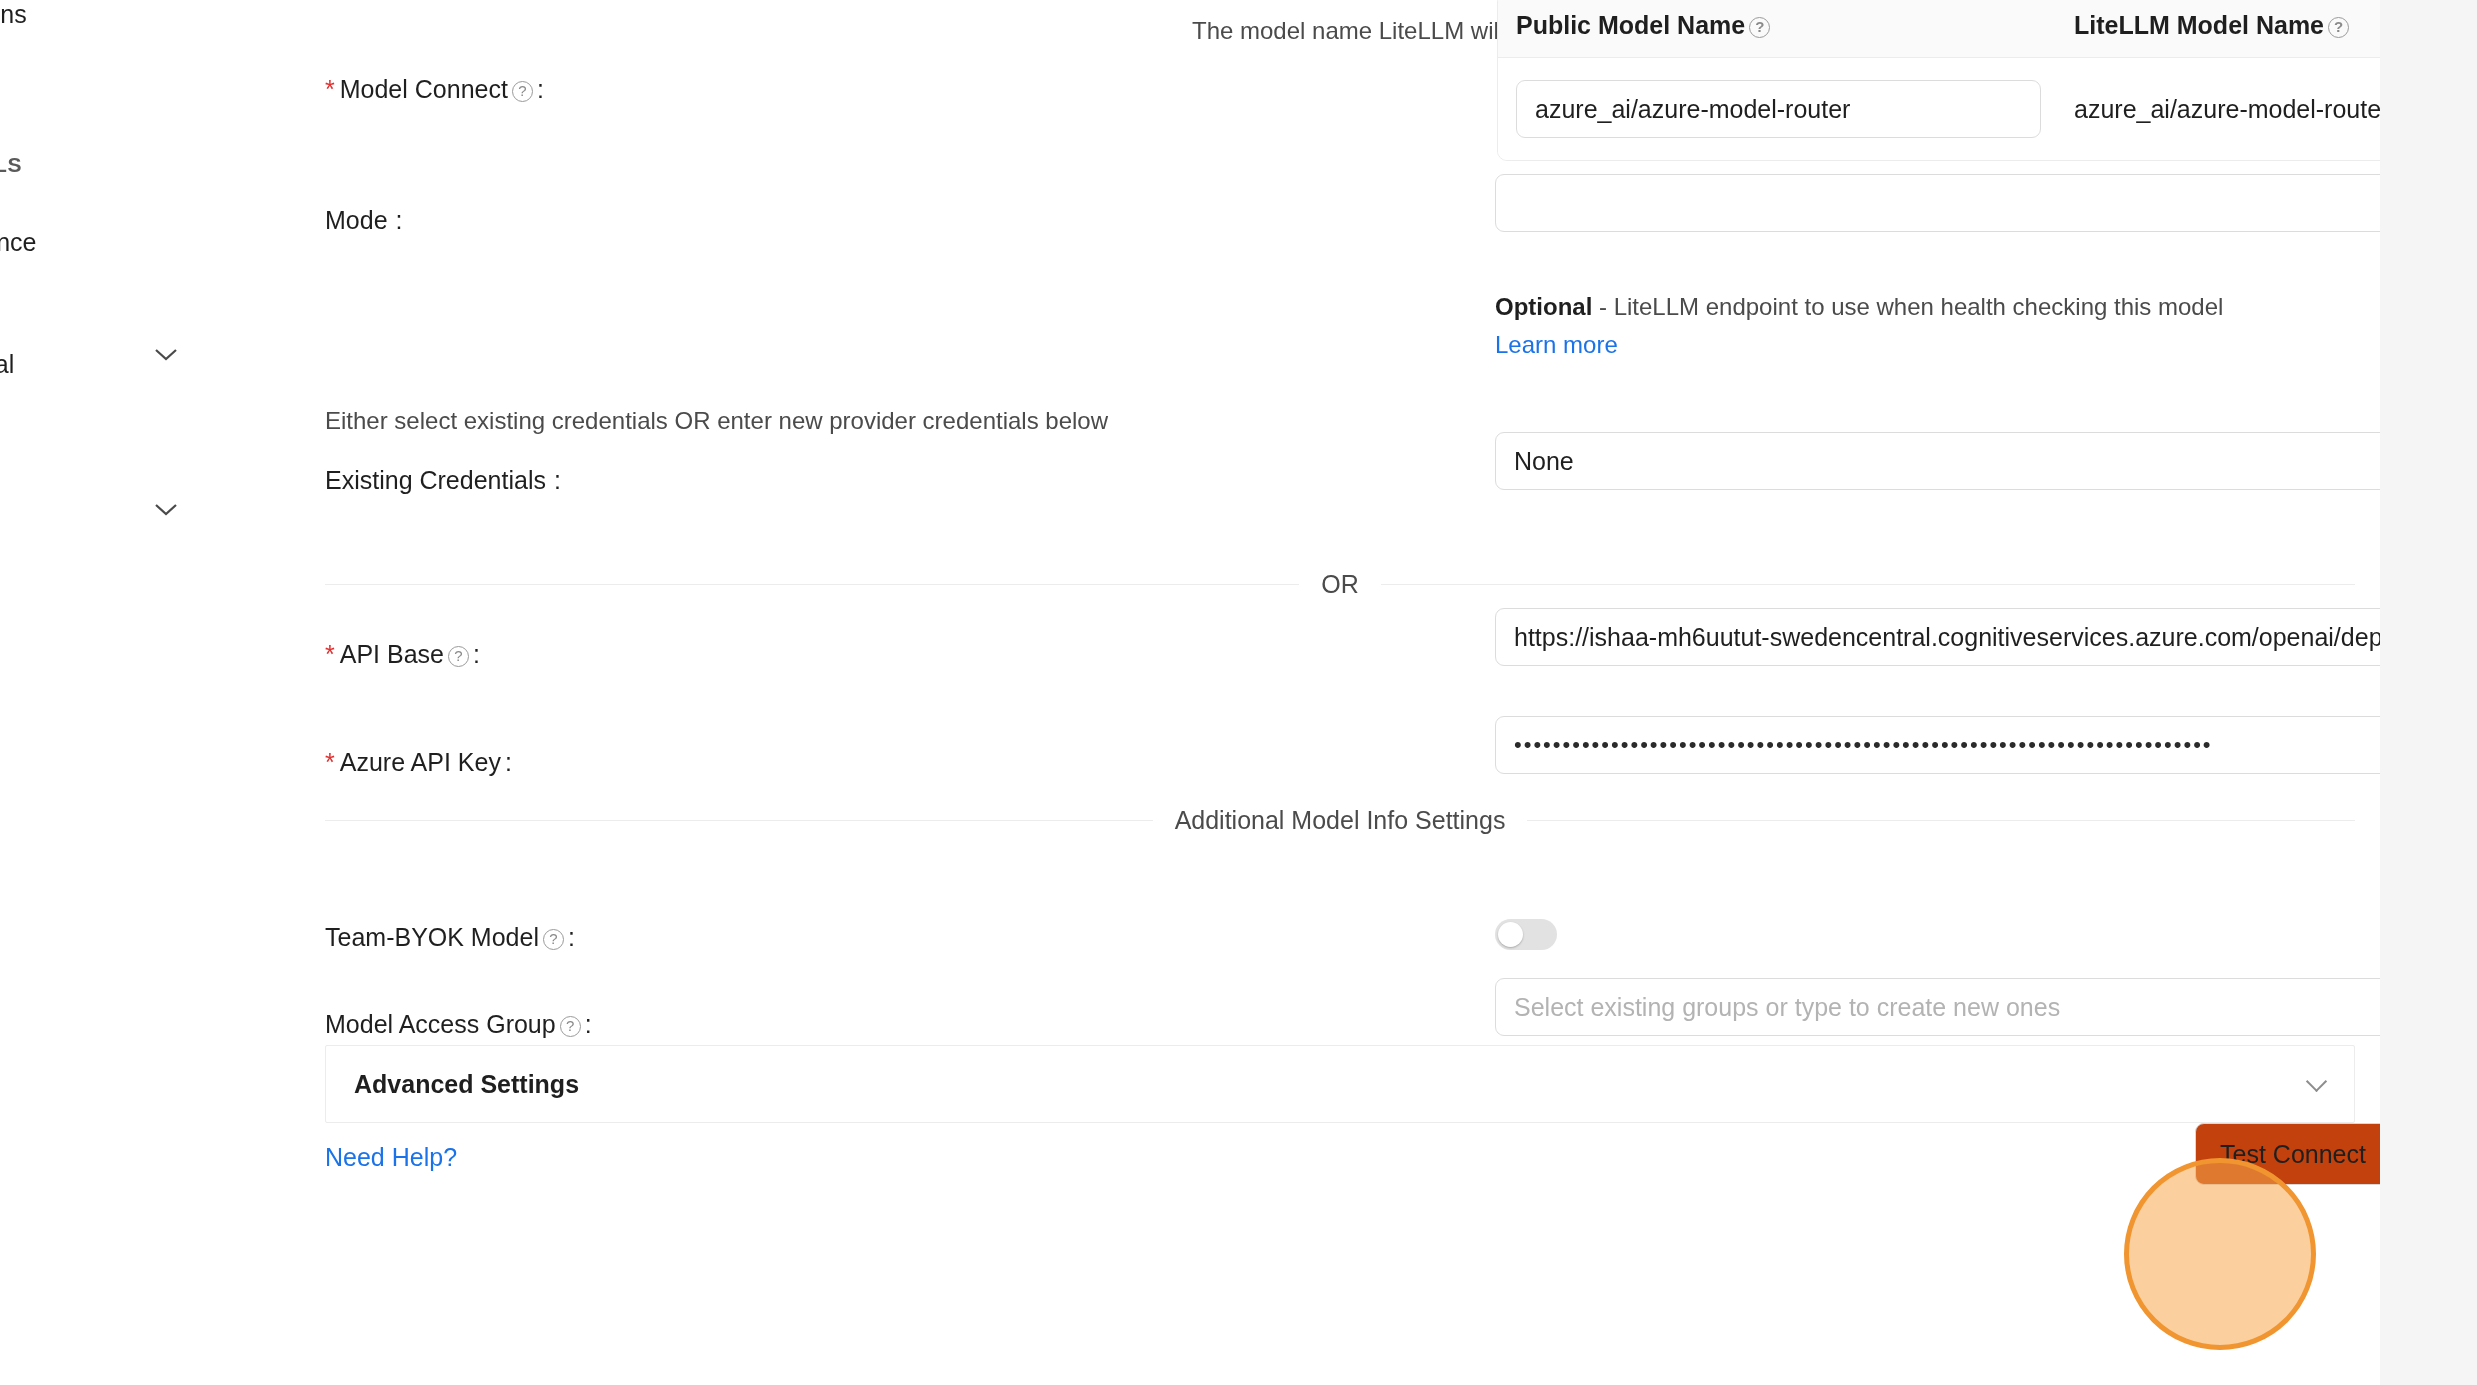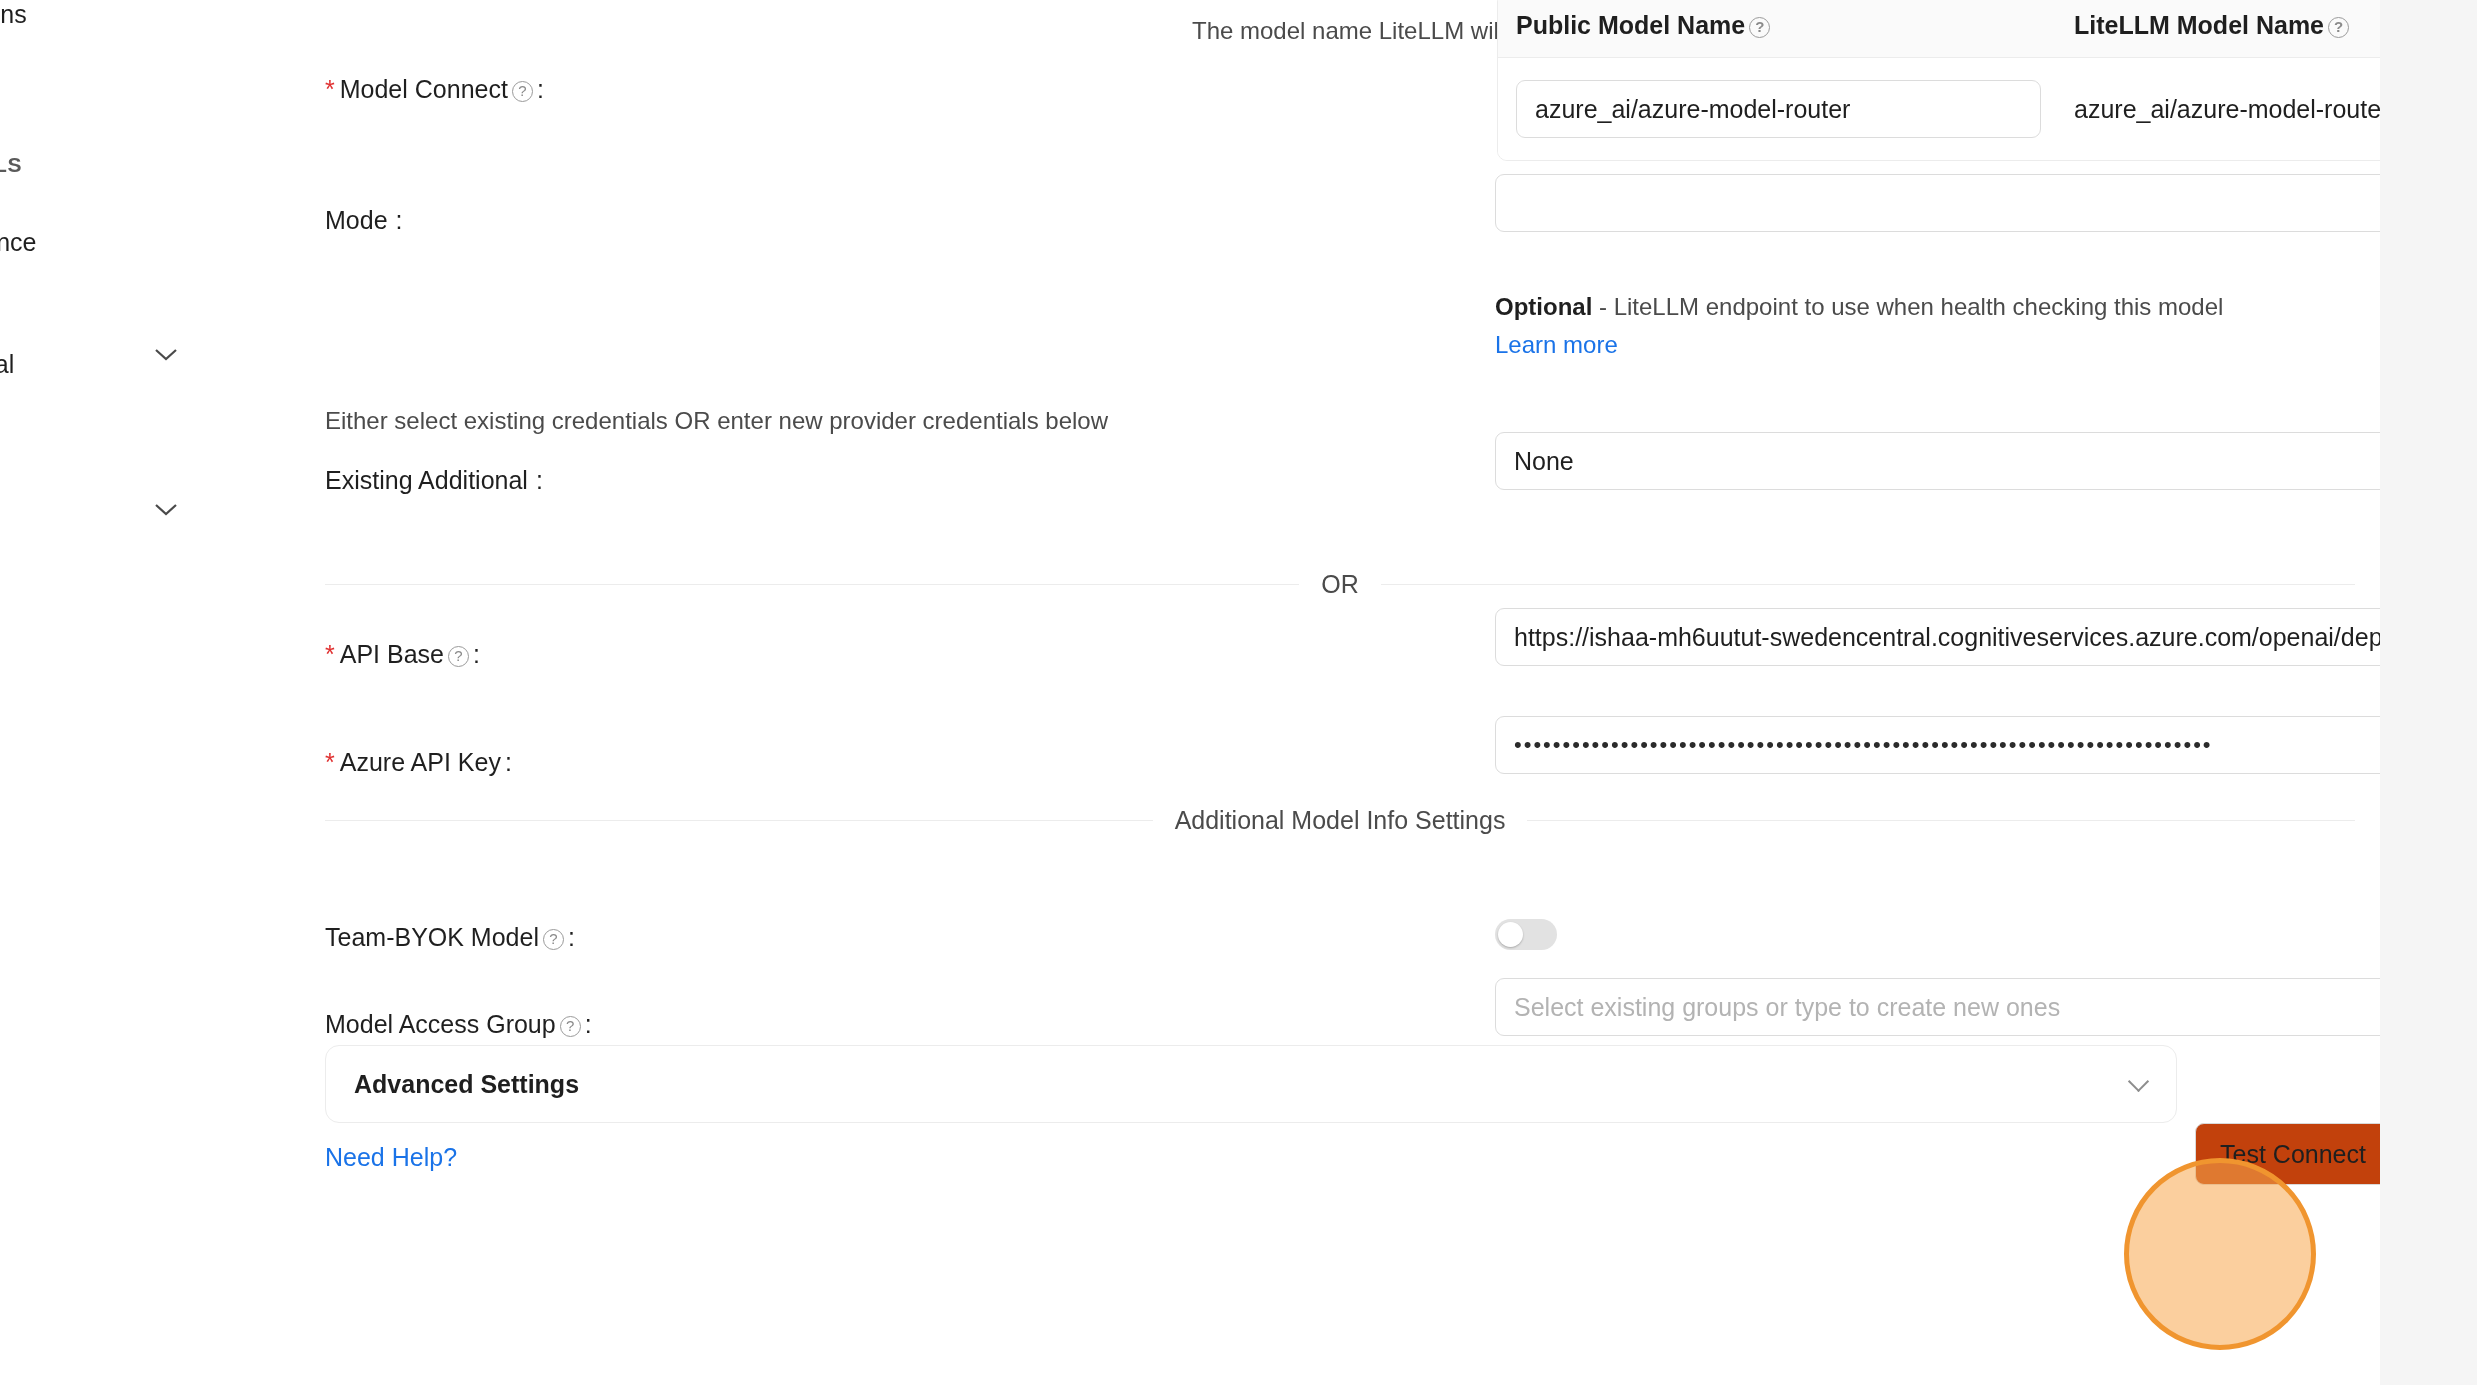--- a/index.html
+++ b/index.html
@@ -221,24 +221,24 @@
     width: 25px; height: 25px;
     border-radius: 50%;
     background: #ffffff;
     box-shadow: 0 1px 2px rgba(0,0,0,.25);
   }
 
   
   .adv {
     position: absolute;
     left: 20px; top: 1105px;
-    width: 1852px;
+    width: 2030px;
     height: 78px;
     border: 1px solid #ececec;
-    border-radius: 14px;
+    border-radius: 2px;
     background: #fff;
     display: flex;
     align-items: center;
   }
   .adv-title {
     font-size: 25px;
     font-weight: bold;
     color: #1f1f1f;
     margin-left: 28px;
   }
@@ -354,21 +354,21 @@
       <span class="placeholder"></span>
 
     </div>
     <div class="optional-note" style="left:1190px; top:348px;">
       <b>Optional</b><span> - LiteLLM endpoint to use when health checking this model </span><span class="link">Learn more</span>
     </div>
 
     <div class="hint" style="left:20px; top:467px;">Either select existing credentials OR enter new provider credentials below</div>
 
     <div class="lbl" style="left:20px; top:526px;">
-      <span>Existing Additional</span><span class="colon" style="margin-left:8px;">:</span>
+      <span>Existing Credentials</span><span class="colon" style="margin-left:8px;">:</span>
     </div>
     <div class="select" style="left:1190px; top:492px; width:1180px;">
       <span>None</span>
 
     </div>
 
     <div class="hr-text" style="left:20px; top:630px; width:2030px;">
       <div class="hr-line"></div>
       <div class="hr-label">OR</div>
       <div class="hr-line"></div>

